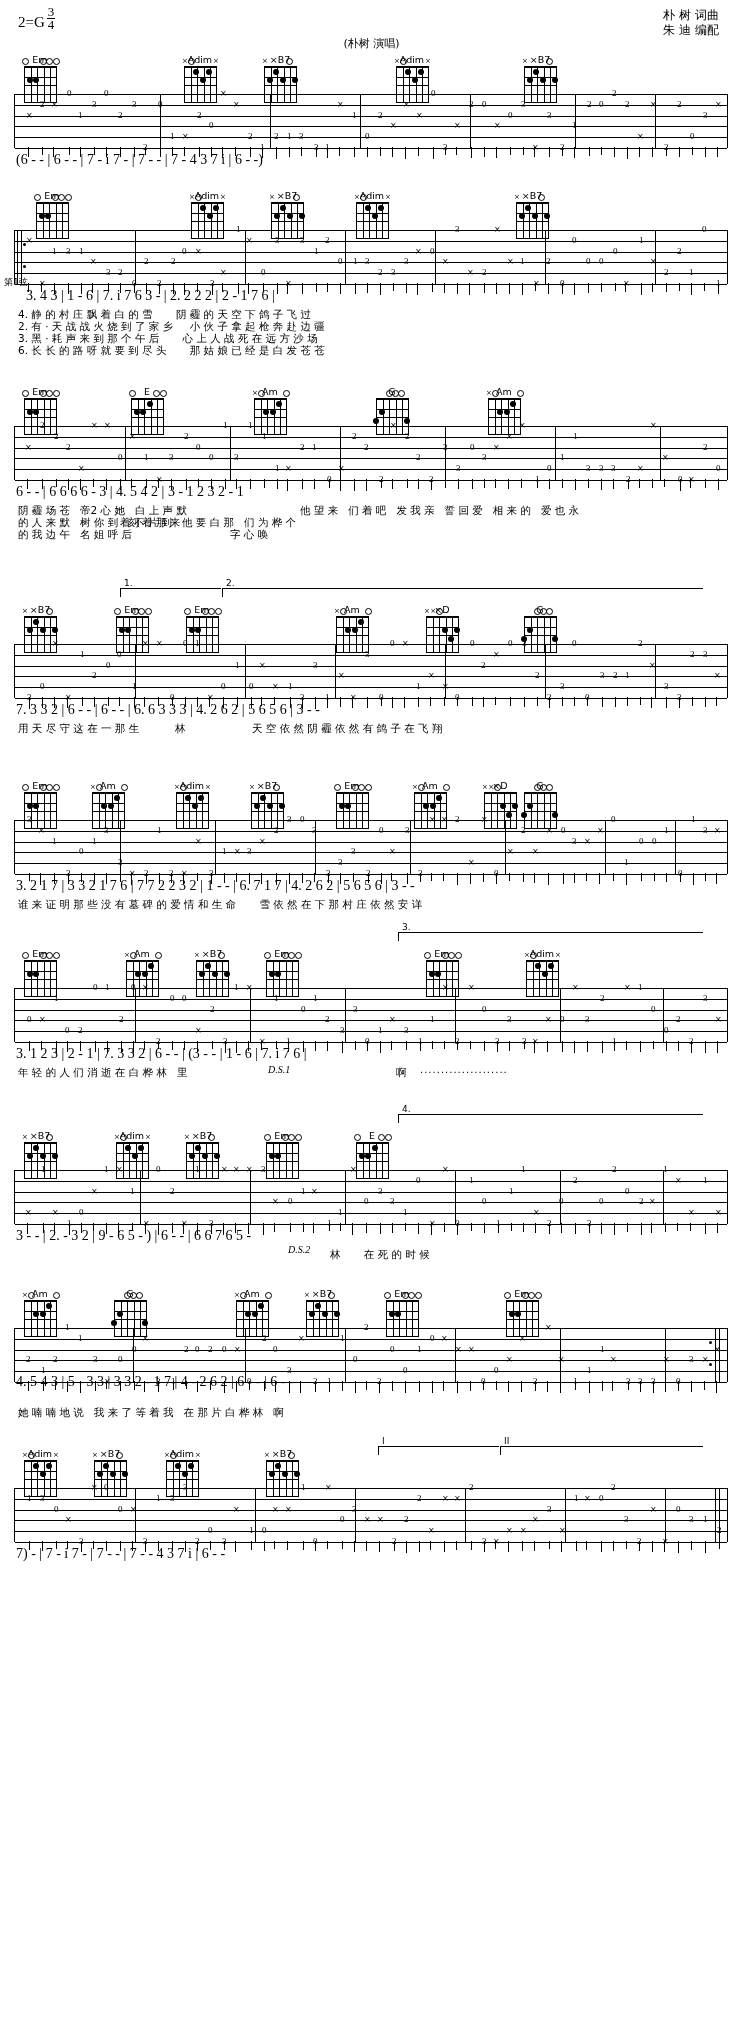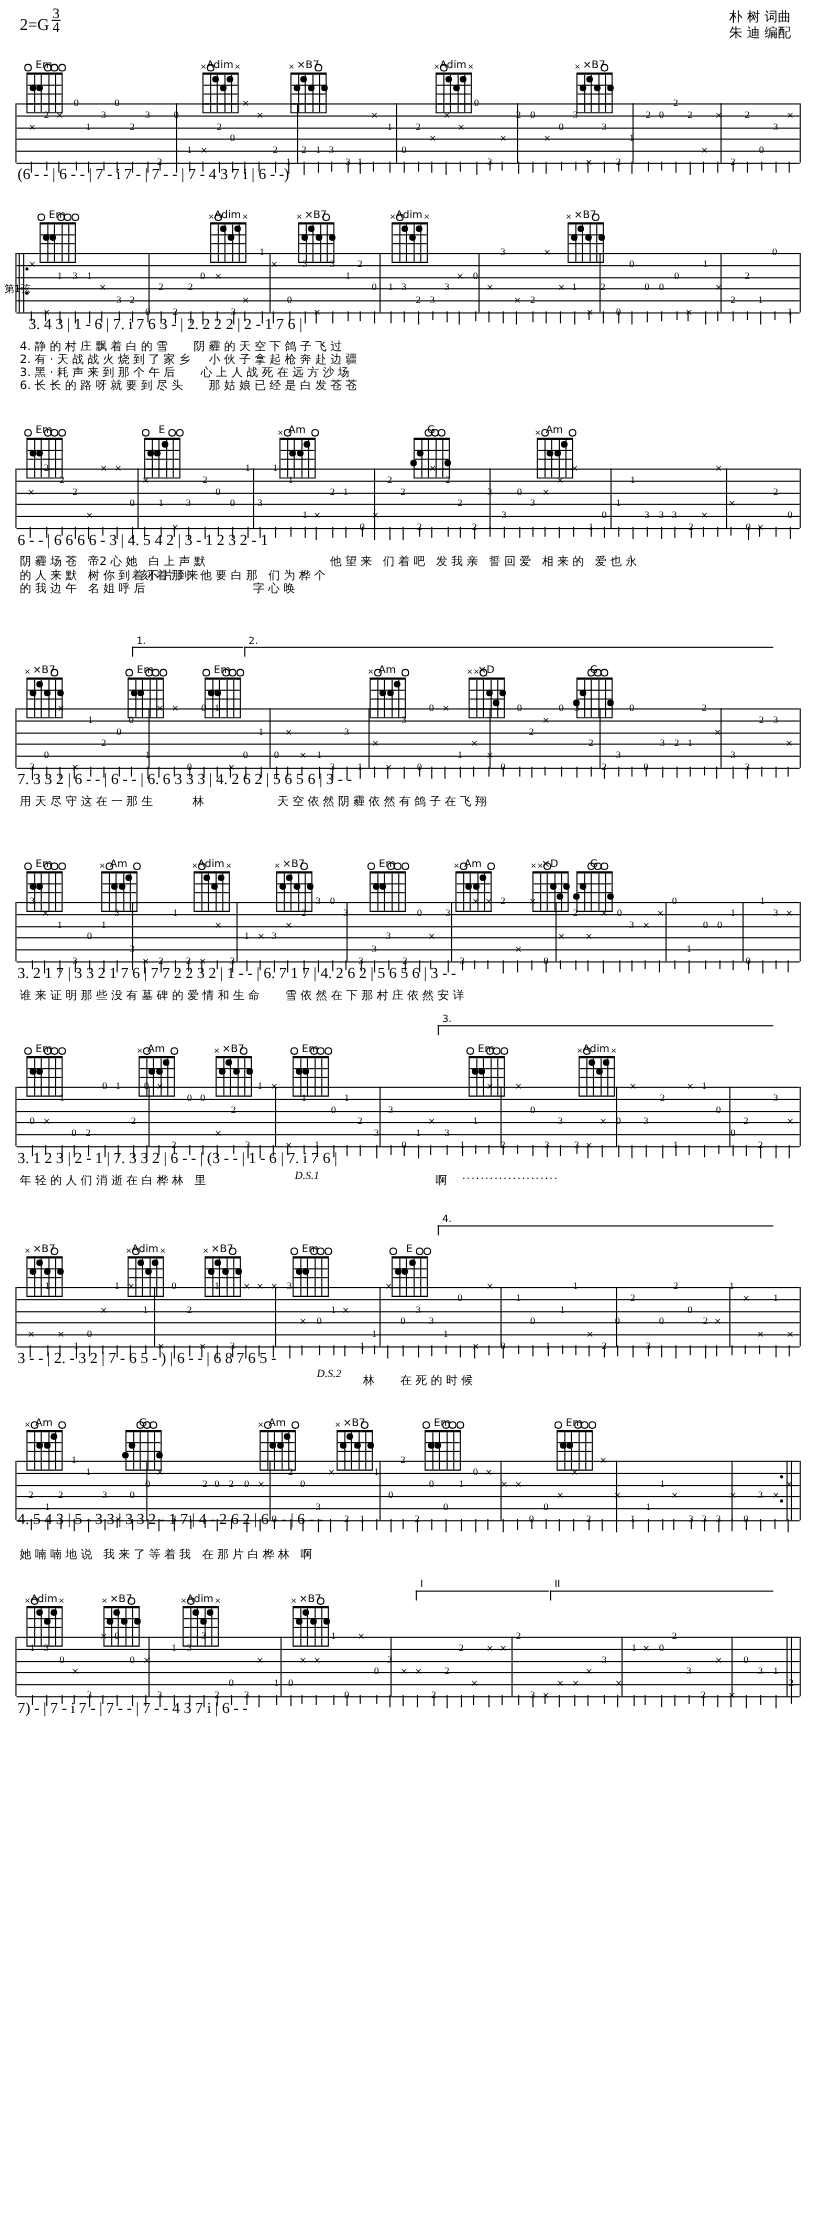--- a/index.html
+++ b/index.html
@@ -53,20 +53,21 @@
   .capo{position:absolute;font-size:9px;font-family:"DejaVu Sans",sans-serif;}
 </style>
 </head>
 <body>
 
 <div class="sheet">
 
   <div class="key">
     <span>2=G</span><span class="frac"><span class="num">3</span><span class="den">4</span></span>
   </div>
+  <div class="subtitle">(朴树 演唱)</div>
   <div class="credits">
     <div><span class="n">朴树</span><span>词曲</span></div>
     <div><span class="n">朱迪</span><span>编配</span></div>
   </div>
 
 <div class="system" style="top:52px;">
   <div class="mel" style="left:16px;top:100px;">(6 - - | 6 - - | 7 - i 7 - | 7 - - | 7 - 4 3 7 i | 6 - -)</div>
 <div class="chord" style="left:18px;top:14px;">
         <div class="cname">Em</div>
         <div class="grid">
@@ -275,21 +276,21 @@
         <div class="tn" style="left:675px;top:38px;">0</div>
         <div class="stem" style="left:677px;top:53px;height:8px;"></div>
         <div class="tn" style="left:688px;top:17px;">3</div>
         <div class="stem" style="left:690px;top:53px;height:10px;"></div>
         <div class="x" style="left:700px;top:7px;">×</div>
         <div class="stem" style="left:702px;top:53px;height:10px;"></div>
       </div>
     </div>
 
 <div class="system" style="top:188px;">
-  <div class="capo" style="left:4px;top:68px;">第1弦</div>
+  <div class="capo" style="left:4px;top:88px;">第1弦</div>
   <div class="mel" style="left:26px;top:100px;">3. 4 3 | 1 - 6 | 7. i 7 6 3 - | 2. 2 2 2 | 2 - 1 7 6 |</div>
   <div class="lyr" style="left:18px;top:120px;">4. 静 的 村 庄 飘 着 白 的 雪       阴 霾 的 天 空 下 鸽 子 飞 过</div>
   <div class="lyr" style="left:18px;top:132px;">2. 有 · 天 战 战 火 烧 到 了 家 乡     小 伙 子 拿 起 枪 奔 赴 边 疆</div>
   <div class="lyr" style="left:18px;top:144px;">3. 黑 · 耗 声 来 到 那 个 午 后       心 上 人 战 死 在 远 方 沙 场</div>
   <div class="lyr" style="left:18px;top:156px;">6. 长 长 的 路 呀 就 要 到 尽 头       那 姑 娘 已 经 是 白 发 苍 苍</div>
 <div class="chord" style="left:30px;top:14px;">
         <div class="cname">Em</div>
         <div class="grid">
           <div class="v" style="left:6.2px;"></div>
           <div class="v" style="left:12.4px;"></div>
@@ -1480,21 +1481,21 @@
         <div class="stem" style="left:690px;top:53px;height:12px;"></div>
         <div class="x" style="left:700px;top:28px;">×</div>
         <div class="stem" style="left:702px;top:53px;height:12px;"></div>
       </div>
     </div>
 
 <div class="system" style="top:1114px;">
   <div class="rbr" style="left:398px;top:0px;width:304px;">
     <span class="lbl">4.</span>
   </div>
-  <div class="mel" style="left:16px;top:114px;">3 - - | 2. - 3 2 | 7 - 6 5 - ) | 6 - - | 6 8 7 6 5 -</div>
+  <div class="mel" style="left:16px;top:114px;">3 - - | 2. - 3 2 | 9 - 6 5 - ) | 6 - - | 6 6 7 6 5 -</div>
   <div class="ital" style="position:absolute;left:288px;top:130px;">D.S.2</div>
   <div class="lyr" style="left:330px;top:134px;">林       在 死 的 时 候</div>
 <div class="chord" style="left:18px;top:28px;">
         <div class="cname">×B7</div>
         <div class="grid">
           <div class="v" style="left:6.2px;"></div>
           <div class="v" style="left:12.4px;"></div>
           <div class="v" style="left:18.6px;"></div>
           <div class="v" style="left:24.8px;"></div>
           <div class="h" style="top:8.5px;"></div>

